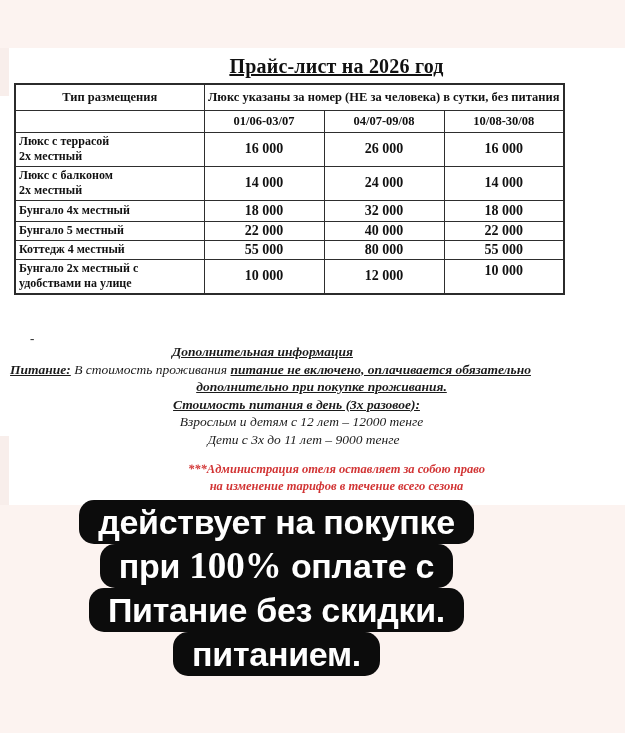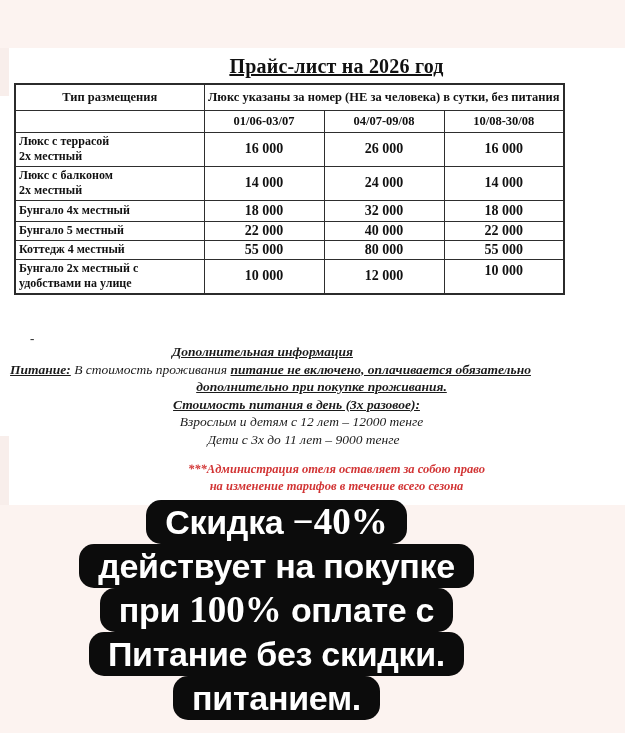--- a/index.html
+++ b/index.html
@@ -199,20 +199,19 @@
       <div class="line" style="transform:translateX(13px);">Дети с 3х до 11 лет – 9000 тенге</div>
     </div>
 
     <div class="warning">
       <div>***Администрация отеля оставляет за собою право</div>
       <div>на изменение тарифов в течение всего сезона</div>
     </div>
   </div>
 
   <div class="banner">
-    <div class="pill"><span>Скидка </span><span class="num">−40%</span></div>
     <div class="pill">действует на покупке</div>
     <div class="pill"><span>при </span><span class="num">100%</span><span> оплате с</span></div>
     <div class="pill">Питание без скидки.</div>
     <div class="pill">питанием.</div>
   </div>
 
 </div>
 
 </body></html>

